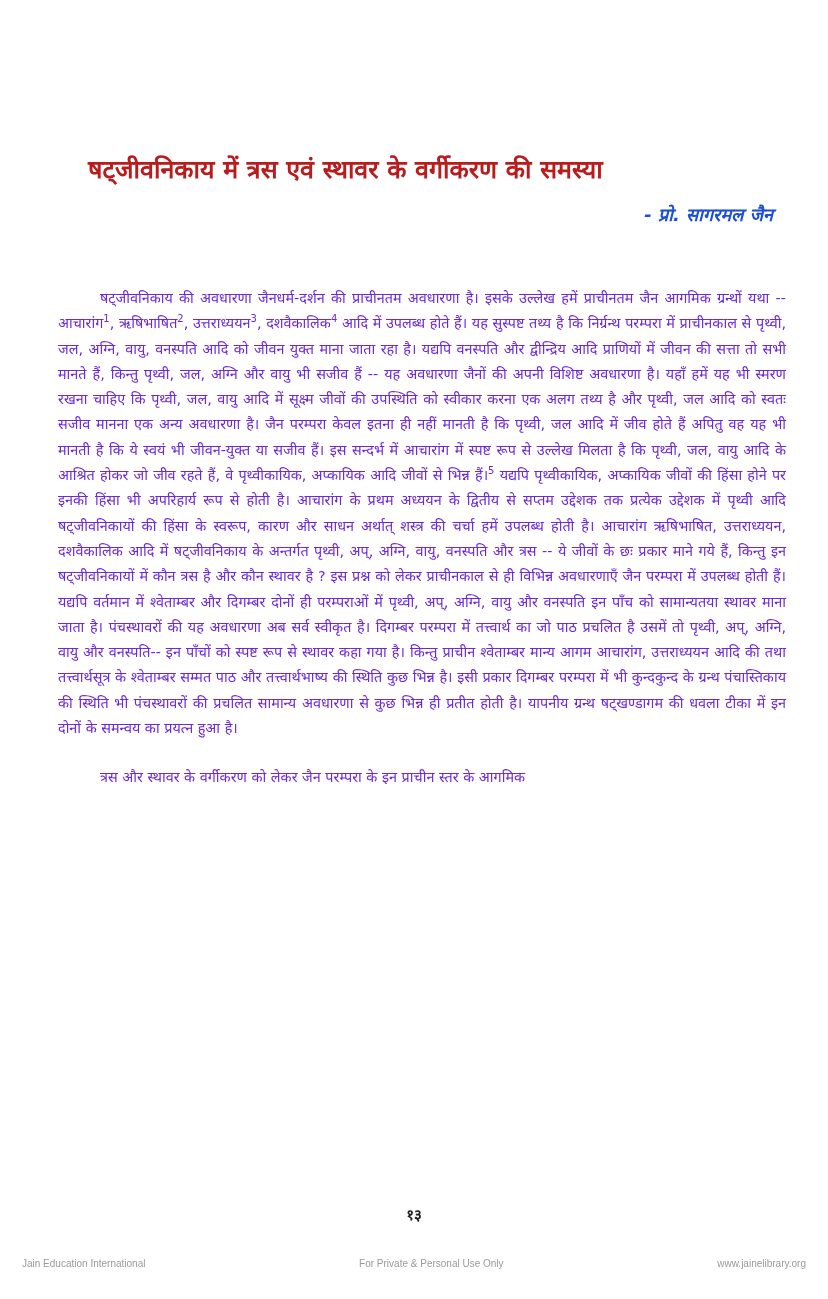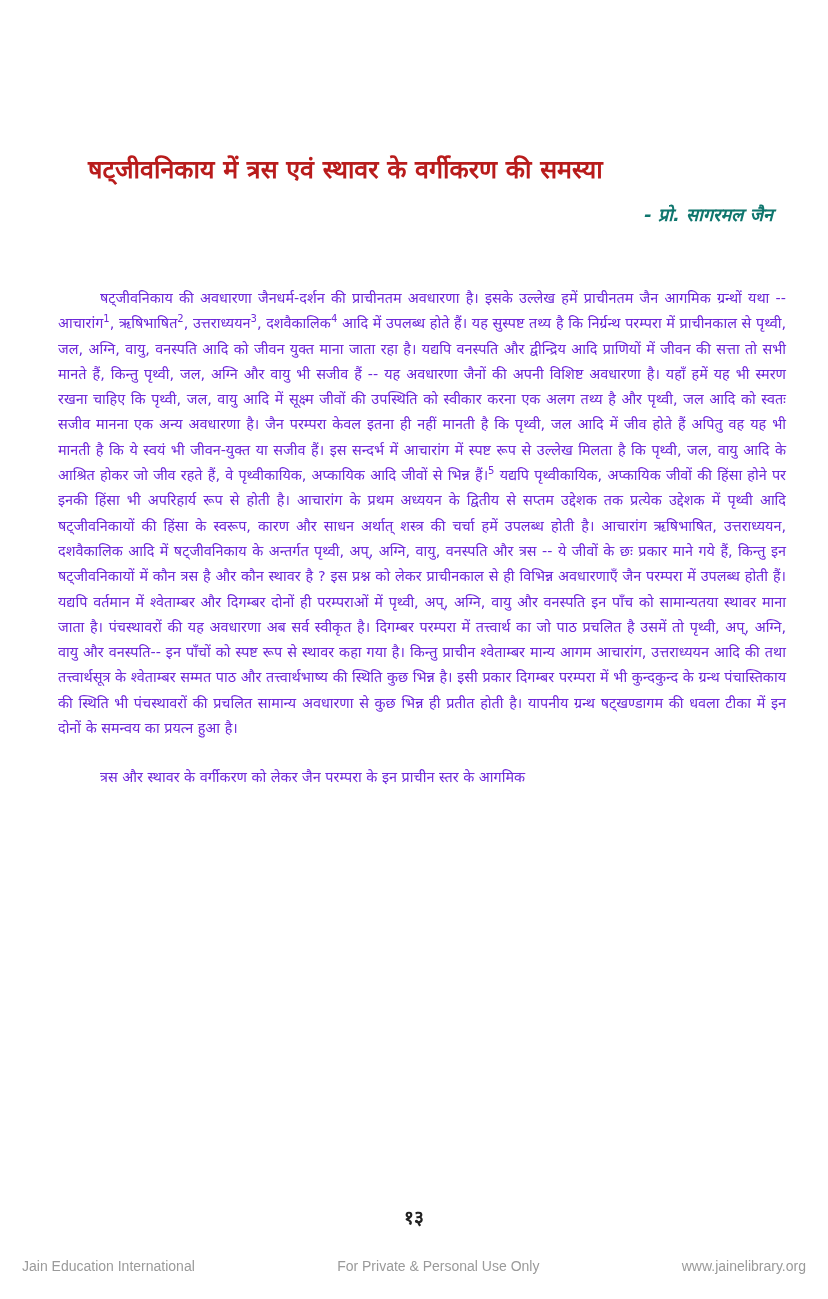--- a/index.html
+++ b/index.html
@@ -6,38 +6,38 @@
   body { width: 828px; height: 1299px; position: relative; overflow: hidden; color: #141414; }
   .page { position: absolute; left: 0; top: 0; width: 828px; height: 1299px; }
   .title {
     position: absolute; left: 88px; top: 150px; width: 690px;
     font-family: "DejaVu Sans", sans-serif; font-weight: bold;
     font-size: 25px; line-height: 40px; white-space: nowrap; color: #b91c1c;
   }
   .author {
     position: absolute; right: 55px; top: 200px;
     font-family: "DejaVu Sans", sans-serif; font-weight: bold; font-style: italic;
-    font-size: 18px; line-height: 30px; color: #0f766e; text-align: right;
+    font-size: 18px; line-height: 30px; color: #1d4ed8; text-align: right;
   }
   .body-text {
     position: absolute; left: 58px; top: 286px; width: 728px;
     font-family: "DejaVu Sans", sans-serif; font-size: 14.4px;
     line-height: 25.3px; text-align: justify; color: #6d28d9;
   }
   .body-text p { margin: 0; text-indent: 42px; }
   .body-text p + p { margin-top: 24px; }
   sup { font-size: 10px; line-height: 0; }
   .page-number {
     position: absolute; left: 0; width: 828px; top: 1204px; text-align: center;
-    font-family: "DejaVu Sans", sans-serif; font-weight: bold; font-size: 19px; color: #222;
+    font-family: "DejaVu Sans", sans-serif; font-weight: bold; font-size: 15px; color: #222;
   }
   .footer {
     position: absolute; left: 22px; right: 22px; top: 1258px;
     display: flex; justify-content: space-between;
-    font-family: "Liberation Sans", sans-serif; font-size: 14px; color: #9a9a9a;
+    font-family: "Liberation Sans", sans-serif; font-size: 10px; color: #9a9a9a;
   }
 </style>
 </head>
 <body>
 
 <div class="page">
   <div class="title">षट्जीवनिकाय में त्रस एवं स्थावर के वर्गीकरण की समस्या</div>
   <div class="author">- प्रो. सागरमल जैन</div>
 
   <div class="body-text">

